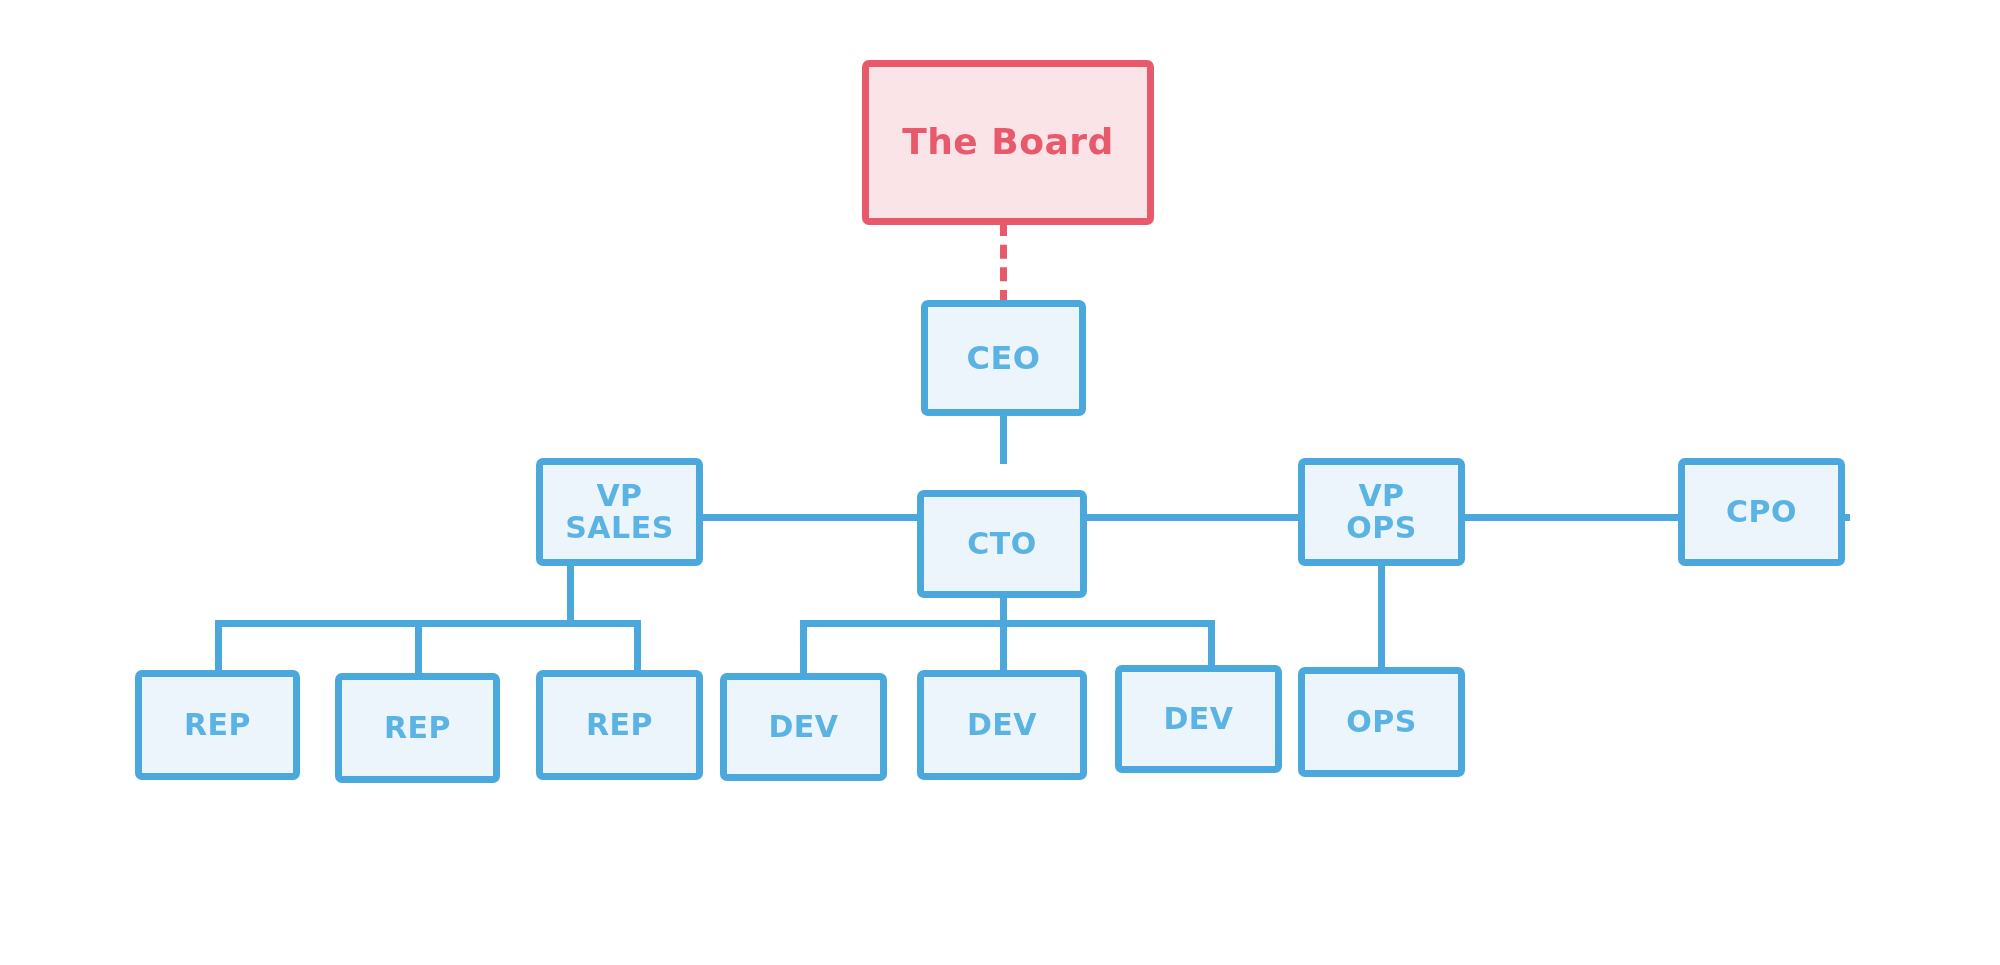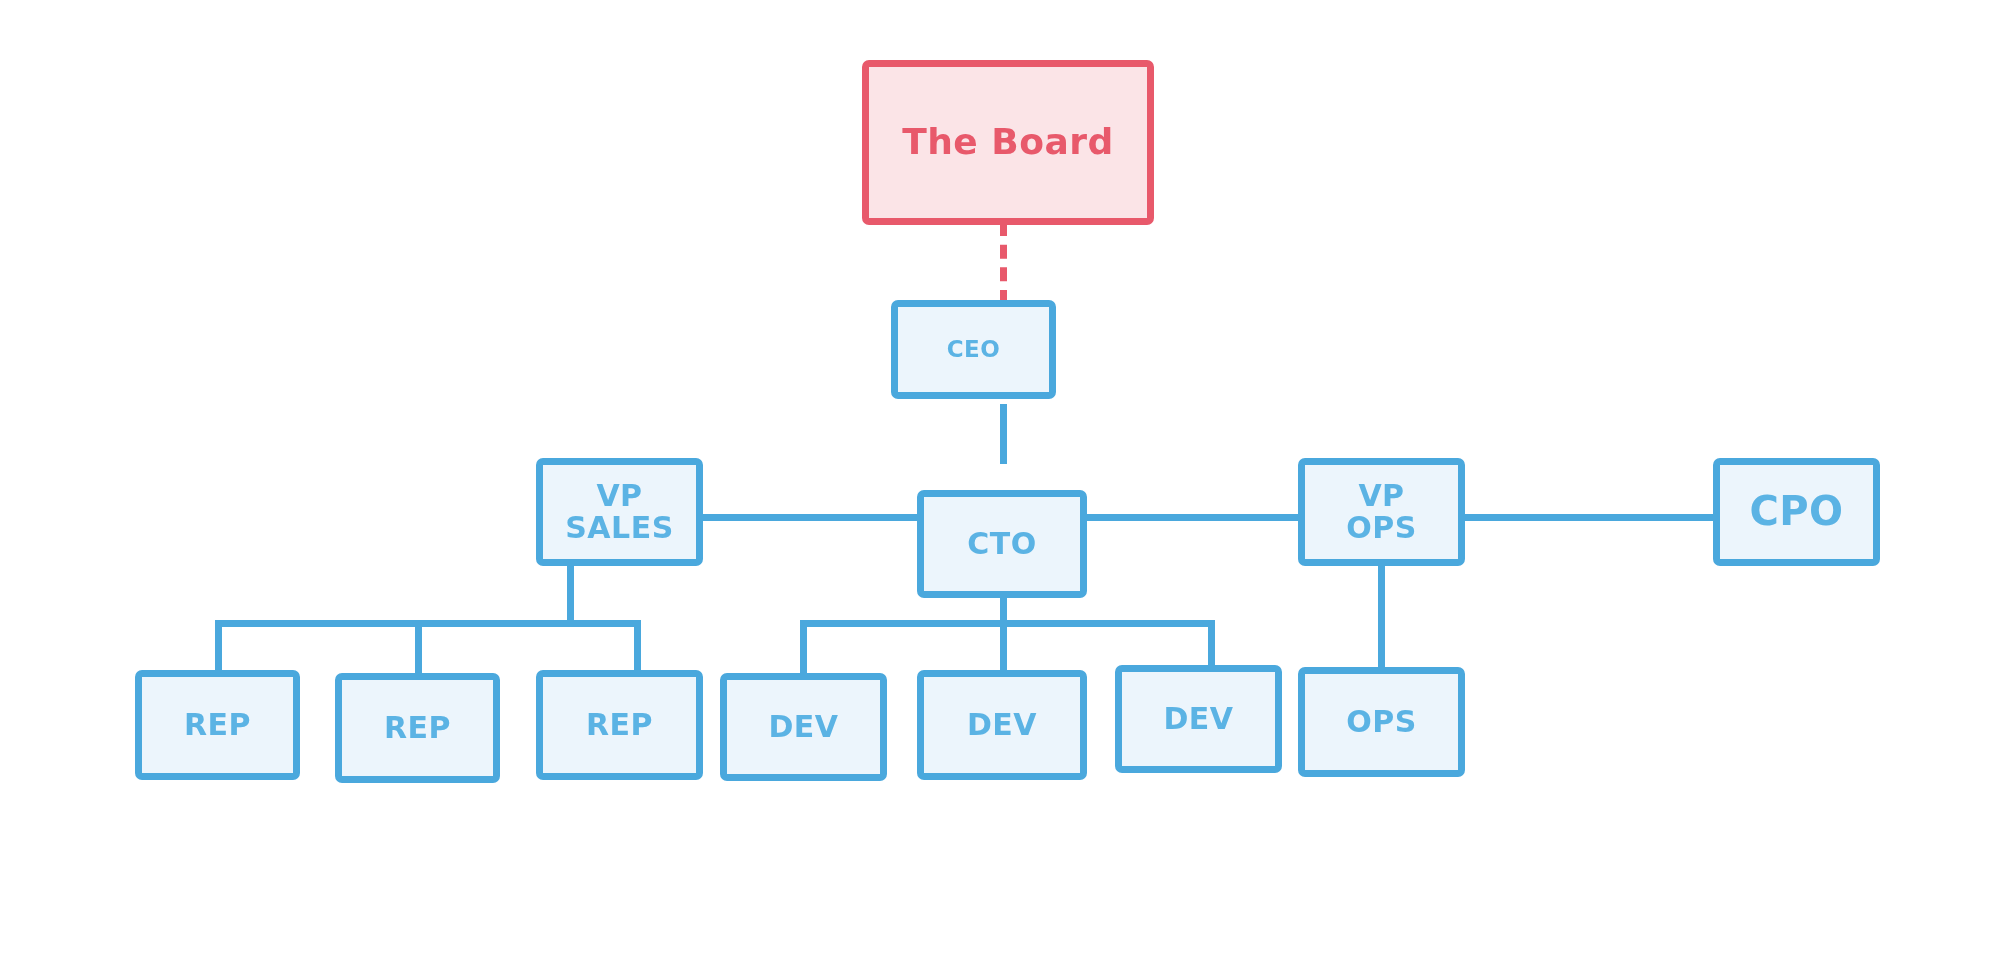--- a/index.html
+++ b/index.html
@@ -82,39 +82,39 @@
   <div class="edge" style="left:800px; top:620px; width:7px; height:55px;"></div>
   <div class="edge" style="left:1000px; top:620px; width:7px; height:55px;"></div>
   <div class="edge" style="left:1208px; top:620px; width:7px; height:55px;"></div>
 
   <div class="edge" style="left:1378px; top:564px; width:7px; height:111px;"></div>
 
   <div class="node red" style="left:862px; top:60px; width:292px; height:165px; font-size:36px;">
     <span class="label">The Board</span>
   </div>
 
-  <div class="node blue" style="left:891px; top:300px; width:165px; height:99px; font-size:23px;">
+  <div class="node blue" style="left:921px; top:300px; width:165px; height:116px; font-size:32px;">
     <span class="label">CEO</span>
   </div>
 
   <div class="node blue" style="left:536px; top:458px; width:167px; height:108px; font-size:30px;">
     <span class="label">VP
 SALES</span>
   </div>
 
   <div class="node blue" style="left:917px; top:458px; width:170px; height:108px; font-size:30px;margin-top:32px;">
     <span class="label">CTO</span>
   </div>
 
   <div class="node blue" style="left:1298px; top:458px; width:167px; height:108px; font-size:30px;">
     <span class="label">VP
 OPS</span>
   </div>
 
-  <div class="node blue" style="left:1678px; top:458px; width:167px; height:108px; font-size:40px;margin-left:35px;">
+  <div class="node blue" style="left:1678px; top:458px; width:167px; height:108px; font-size:30px;">
     <span class="label">CPO</span>
   </div>
 
   <div class="node blue" style="left:135px; top:670px; width:165px; height:110px; font-size:30px;">
     <span class="label">REP</span>
   </div>
 
   <div class="node blue" style="left:335px; top:673px; width:165px; height:110px; font-size:30px;">
     <span class="label">REP</span>
   </div>

